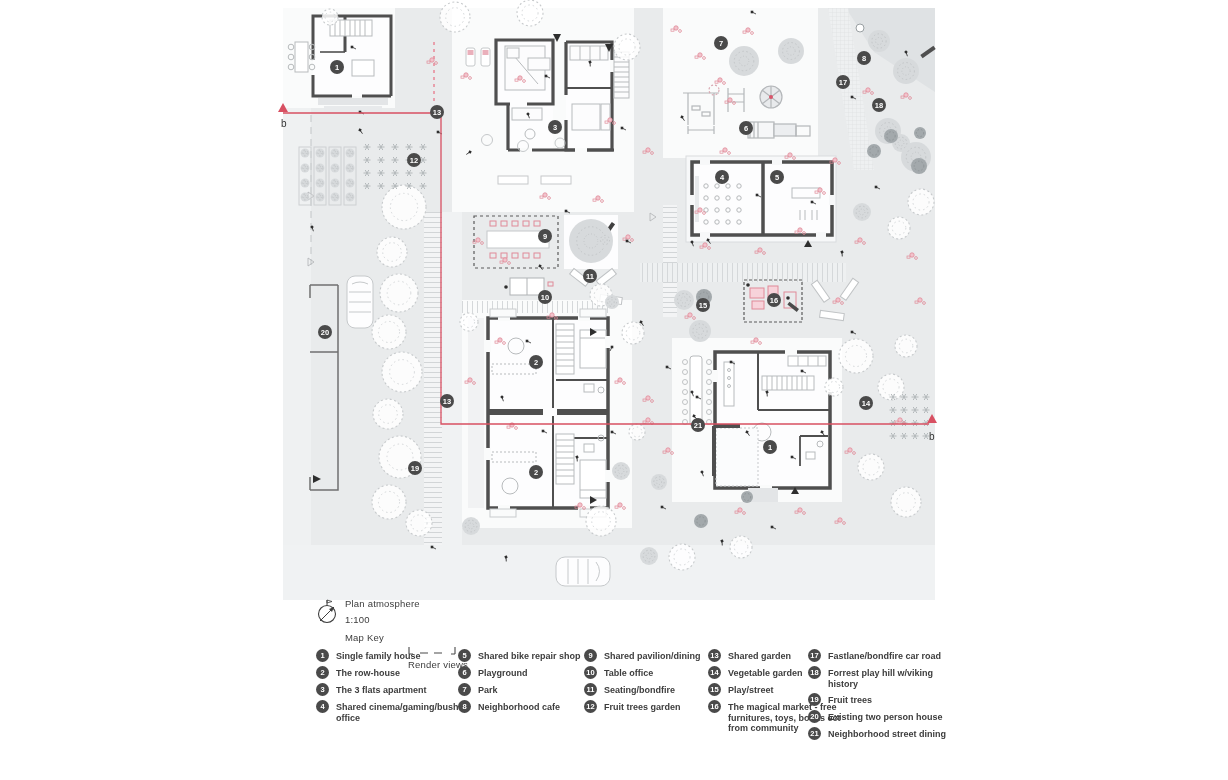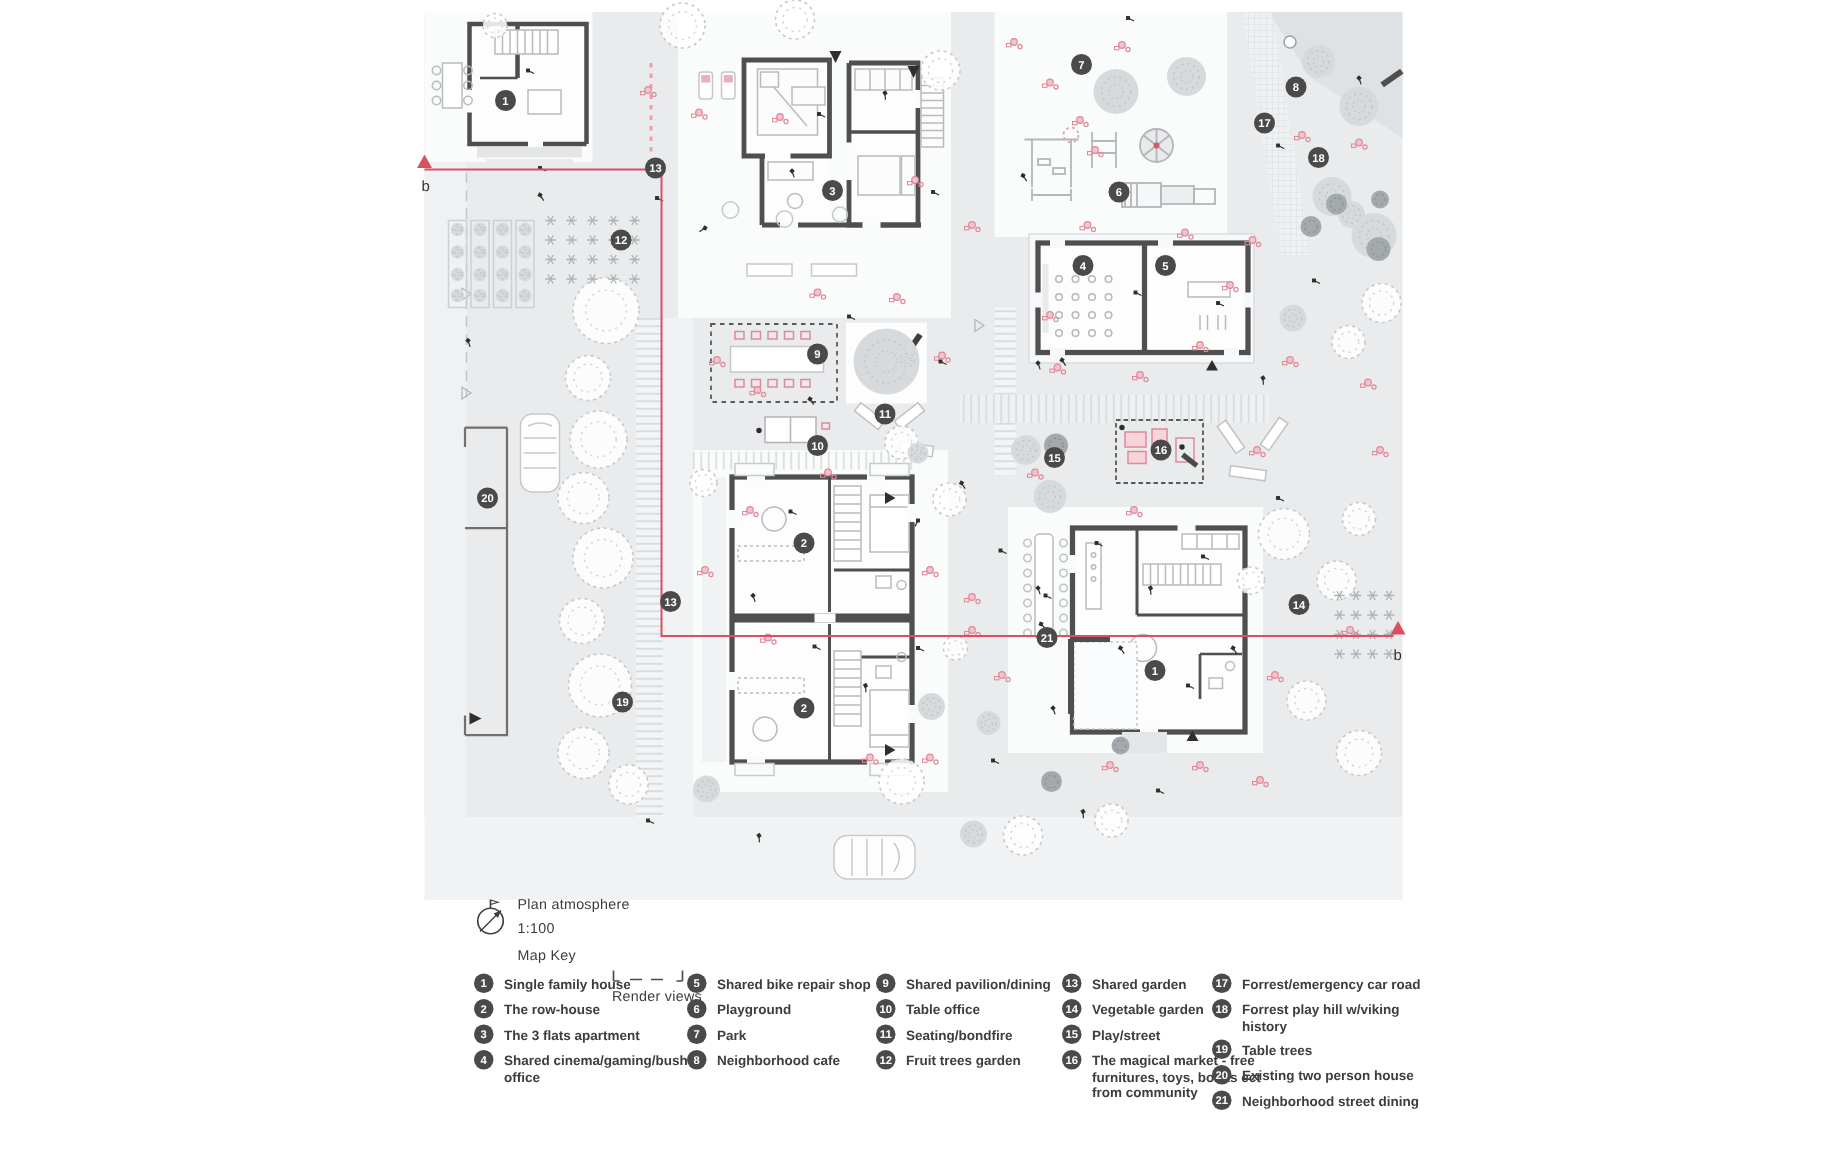--- a/index.html
+++ b/index.html
@@ -977,29 +977,29 @@
           <div class="lg-label">Play/street</div>
         </div>
         <div class="lg-item">
           <div class="lg-num">16</div>
           <div class="lg-label">The magical market - free furnitures, toys, books ect from community</div>
         </div>
       </div>
       <div class="lg-col" style="left: 808px;">
         <div class="lg-item">
           <div class="lg-num">17</div>
-          <div class="lg-label">Forrest/emergency car road</div>
+          <div class="lg-label">Fastlane/bondfire car road</div>
         </div>
         <div class="lg-item">
           <div class="lg-num">18</div>
           <div class="lg-label">Forrest play hill w/viking history</div>
         </div>
         <div class="lg-item">
           <div class="lg-num">19</div>
-          <div class="lg-label">Table trees</div>
+          <div class="lg-label">Fruit trees</div>
         </div>
         <div class="lg-item">
           <div class="lg-num">20</div>
           <div class="lg-label">Existing two person house</div>
         </div>
         <div class="lg-item">
           <div class="lg-num">21</div>
           <div class="lg-label">Neighborhood street dining</div>
         </div>
       </div>

